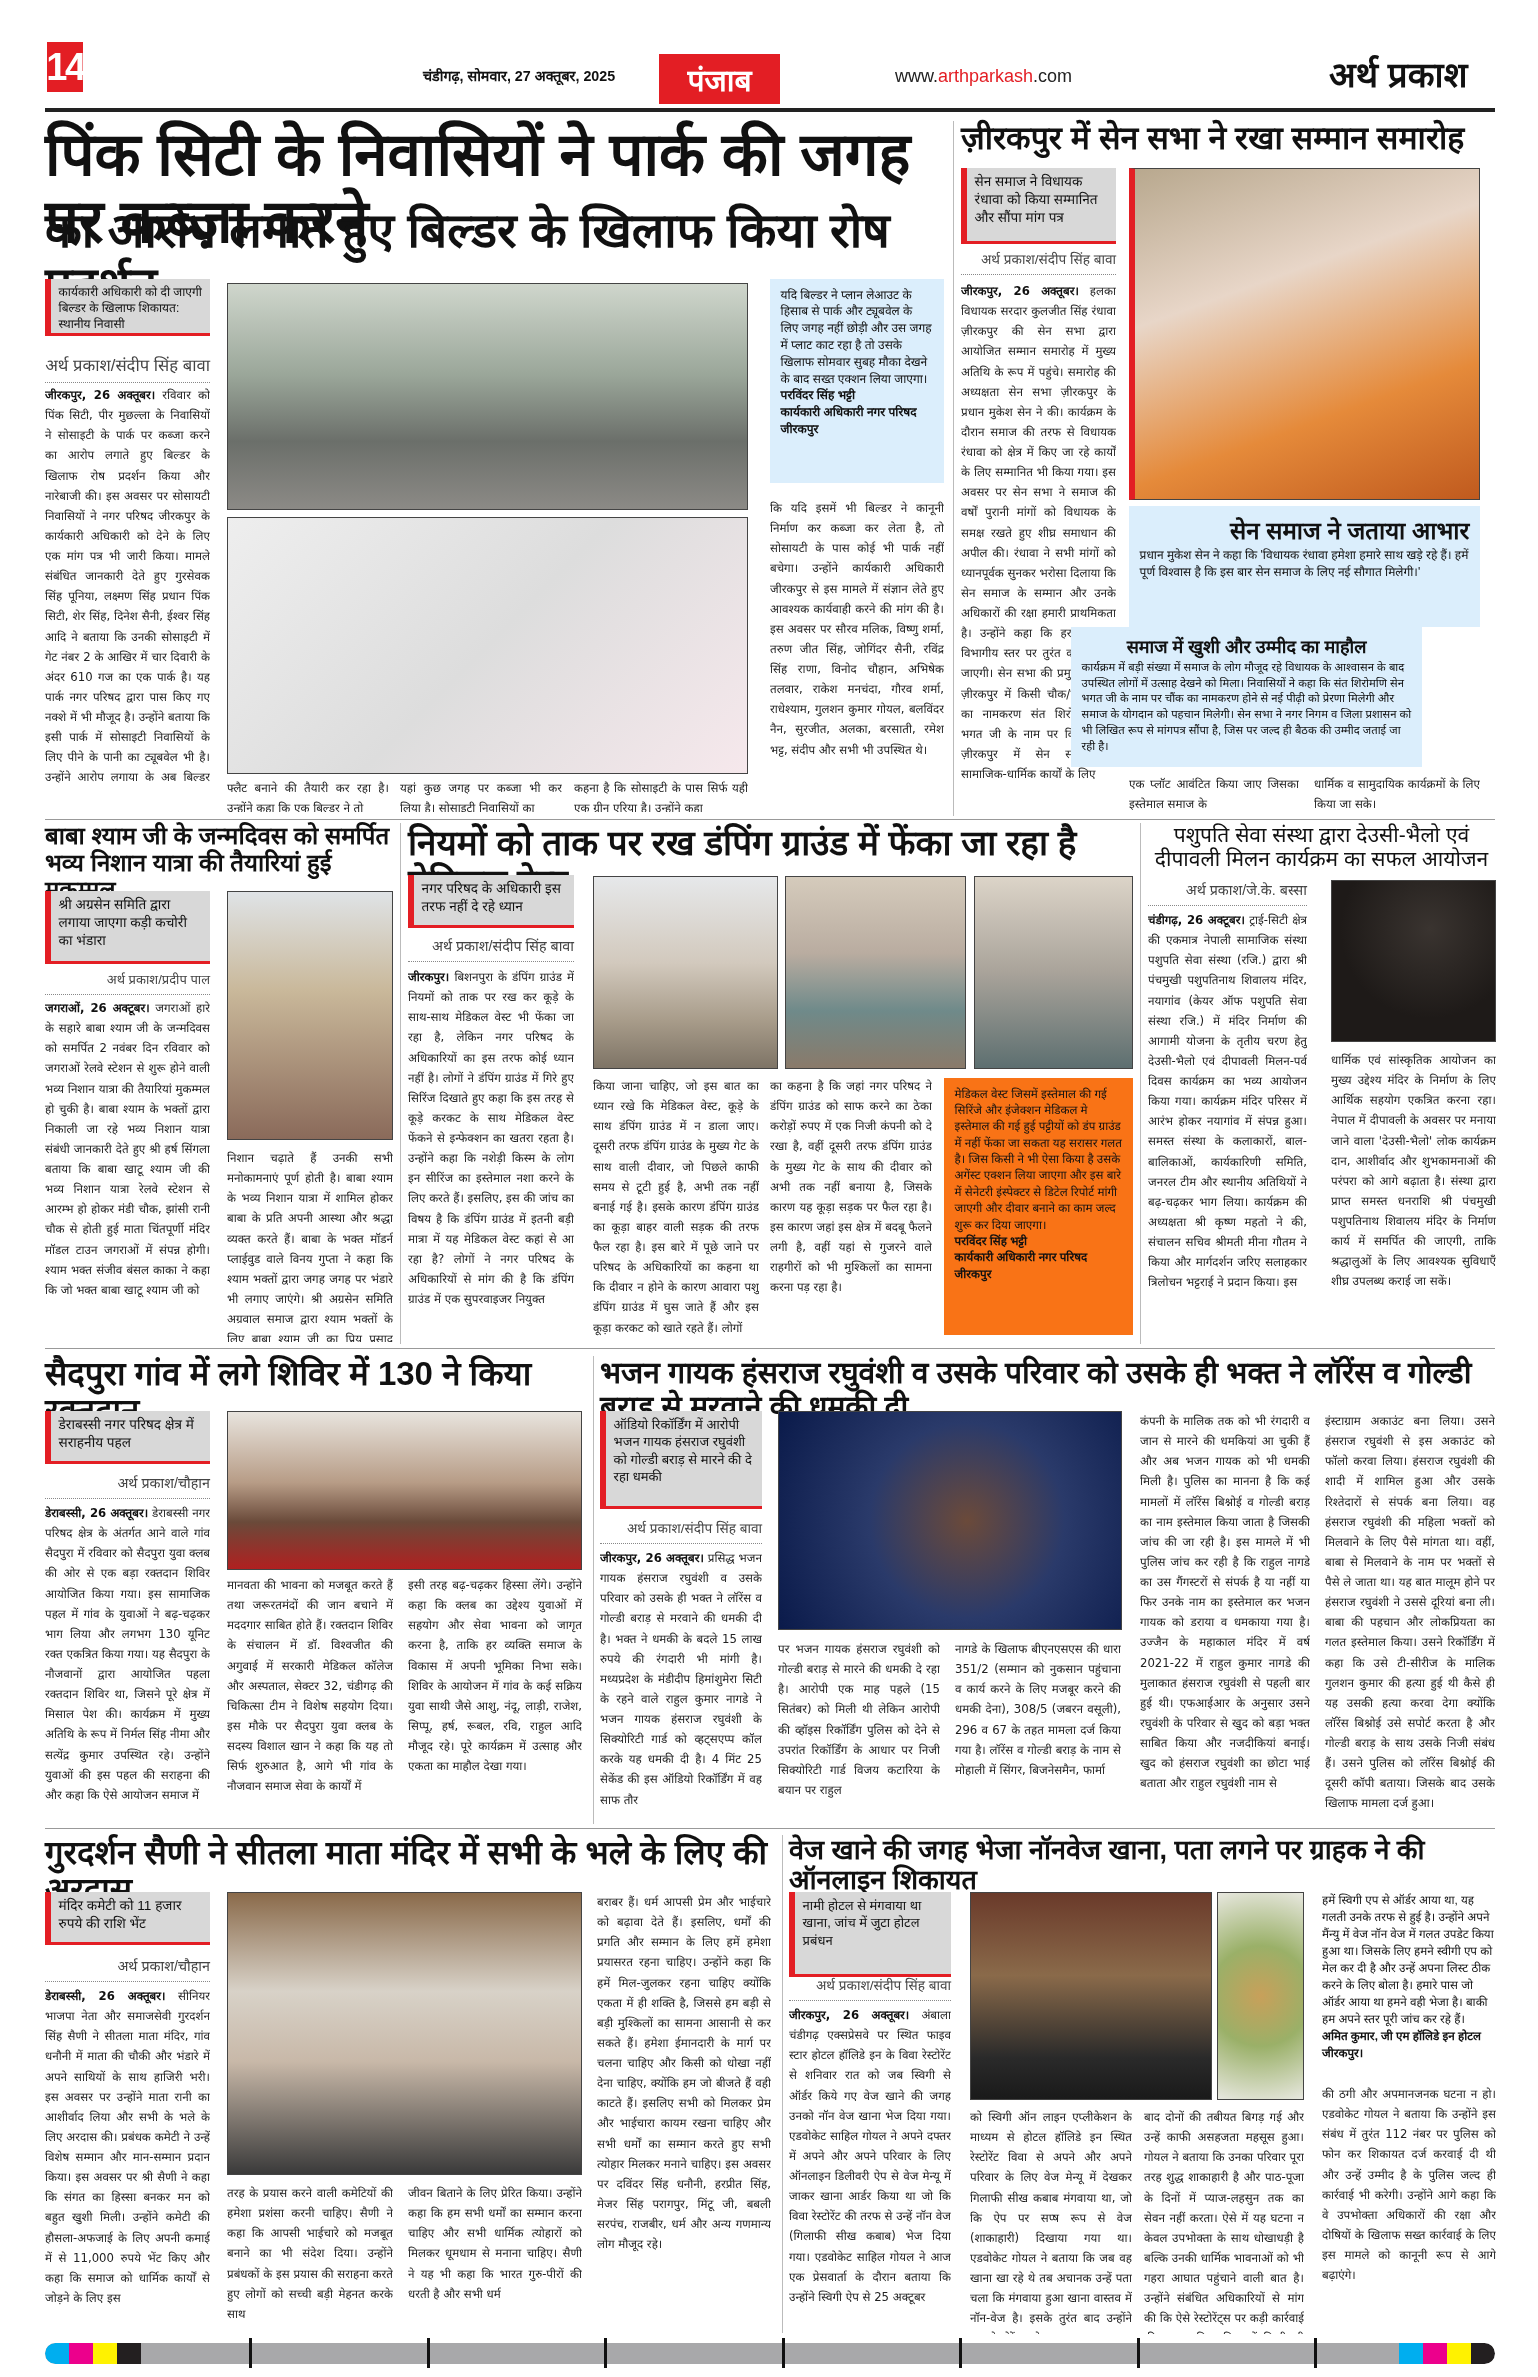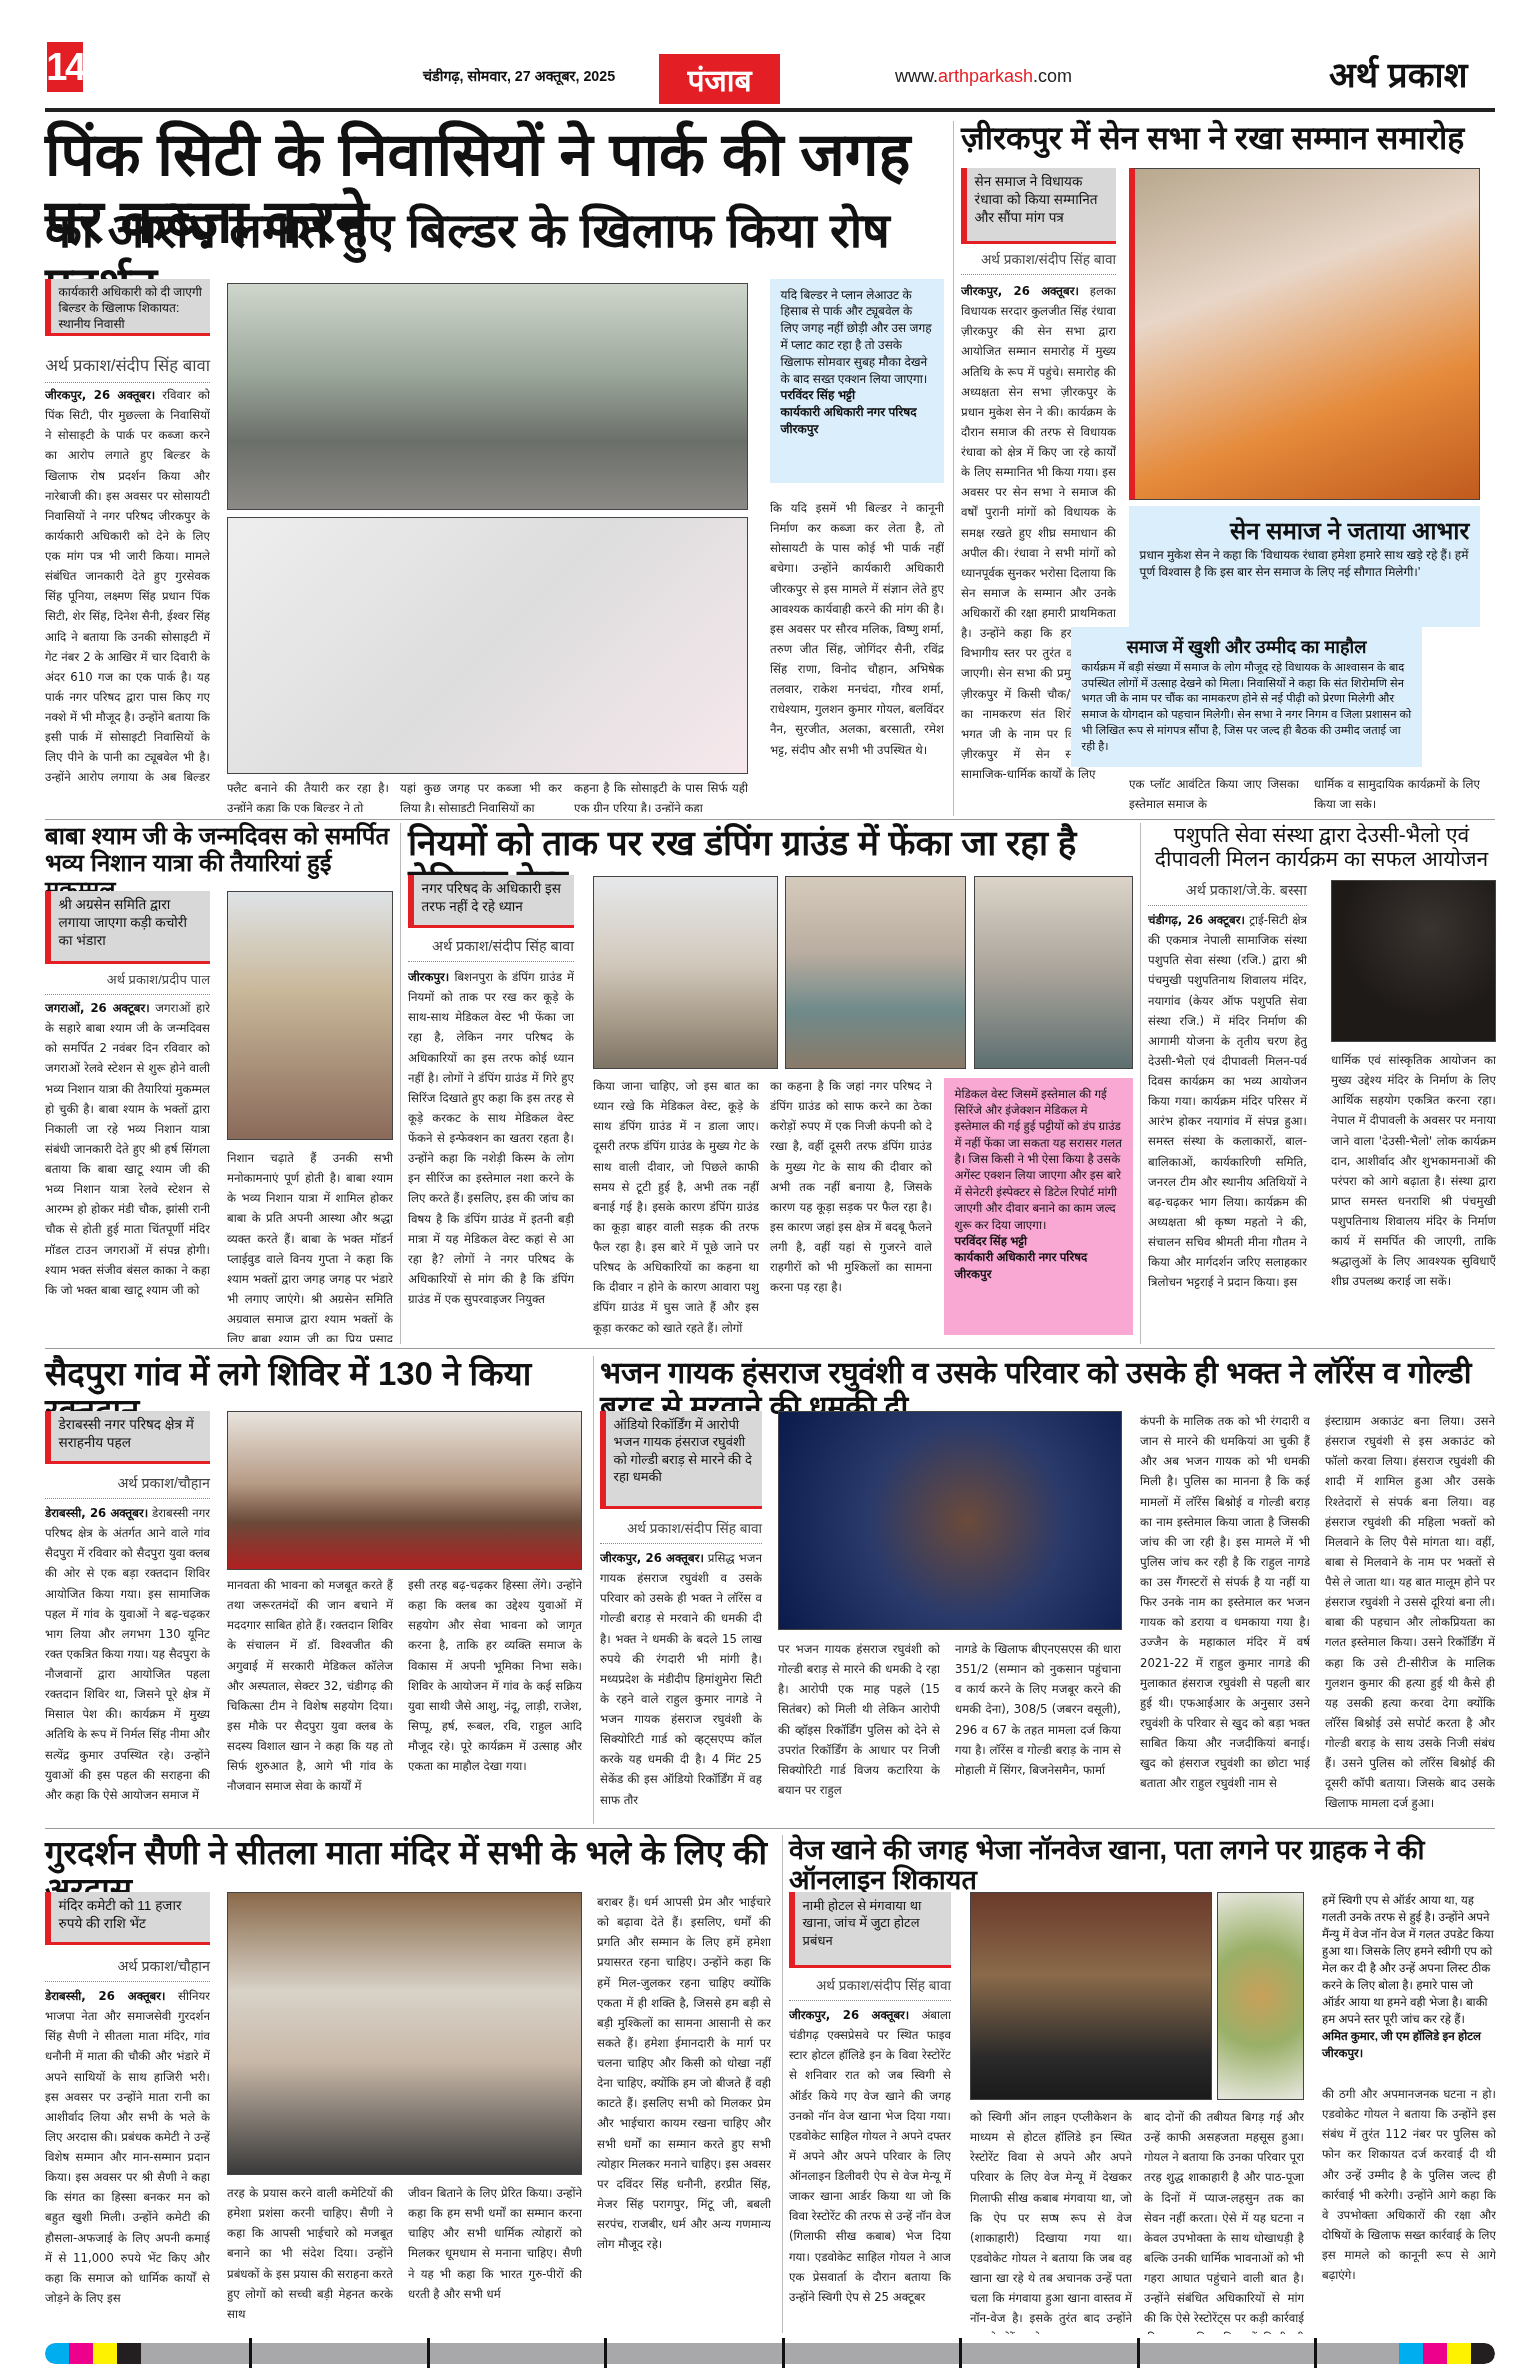--- a/index.html
+++ b/index.html
@@ -12,21 +12,21 @@
 .website .red{color:#e31e24}
 .brand{left:1329px;top:50px;font-size:35px;font-weight:bold;font-family:"Liberation Sans",sans-serif}
 .rule-top{left:45px;top:108px;width:1450px;height:3.8px;background:#222}
 .hl{font-family:"Liberation Sans",sans-serif;font-weight:bold;color:#111;line-height:1.12;transform-origin:left top}
 .box{background:#d8d8d8;border-left:6.8px solid #e31e24;border-bottom:3px solid #e31e24;padding:4.5px 7.6px;font-size:16px;line-height:1.35;font-family:"Liberation Sans",sans-serif}
 .byline{font-size:16.6px;color:#444;font-family:Liberation Sans, sans-serif;text-align:right;border-bottom:1.5px dotted #888;padding-bottom:6px}
 .body{font-size:11.7px;line-height:1.72;text-align:justify;font-family:"DejaVu Sans",sans-serif;color:#222;overflow:hidden}
 .body b{color:#111}
 .photo{border:0.8px solid #444;overflow:hidden}
 .quote{background:#dbeefc;padding:7.6px 10.6px;font-family:"Liberation Sans",sans-serif;font-size:14.3px;line-height:1.4}
-.quote.gray{background:#f9a8d4}
+.quote.gray{background:#f97316}
 .quote .sig{font-weight:bold}
 .vline{width:0.8px;background:#bbb}
 .hline{height:1.5px;background:#222}
 .regbar{left:45px;top:2343px;width:1450px;height:21px;background:#a8a8aa;border-radius:10.6px;overflow:hidden;display:flex;align-items:center}
 .regbar .c{width:24px;height:21px}
 .regmark{position:absolute;top:2338px;width:3px;height:30px;background:#111}
 </style>
 </head>
 <body>
 
@@ -154,21 +154,21 @@
   <div class="abs photo" style="left:227px;top:1892px;width:355px;height:283px;background:linear-gradient(180deg,#8a6a4a 0%,#d8d2c8 35%,#c8b8a8 60%,#3a3a3a 100%)"></div>
   <div class="abs body" style="left:227px;top:2183px;width:166px;height:151px">तरह के प्रयास करने वाली कमेटियों की हमेशा प्रशंसा करनी चाहिए। सैणी ने कहा कि आपसी भाईचारे को मजबूत बनाने का भी संदेश दिया। उन्होंने प्रबंधकों के इस प्रयास की सराहना करते हुए लोगों को सच्ची बड़ी मेहनत करके साथ</div>
   <div class="abs body" style="left:408px;top:2183px;width:174px;height:151px">जीवन बिताने के लिए प्रेरित किया। उन्होंने कहा कि हम सभी धर्मों का सम्मान करना चाहिए और सभी धार्मिक त्योहारों को मिलकर धूमधाम से मनाना चाहिए। सैणी ने यह भी कहा कि भारत गुरु-पीरों की धरती है और सभी धर्म</div>
   <div class="abs body" style="left:597px;top:1892px;width:174px;height:442px">बराबर हैं। धर्म आपसी प्रेम और भाईचारे को बढ़ावा देते हैं। इसलिए, धर्मों की प्रगति और सम्मान के लिए हमें हमेशा प्रयासरत रहना चाहिए। उन्होंने कहा कि हमें मिल-जुलकर रहना चाहिए क्योंकि एकता में ही शक्ति है, जिससे हम बड़ी से बड़ी मुश्किलों का सामना आसानी से कर सकते हैं। हमेशा ईमानदारी के मार्ग पर चलना चाहिए और किसी को धोखा नहीं देना चाहिए, क्योंकि हम जो बीजते हैं वही काटते हैं। इसलिए सभी को मिलकर प्रेम और भाईचारा कायम रखना चाहिए और सभी धर्मों का सम्मान करते हुए सभी त्योहार मिलकर मनाने चाहिए। इस अवसर पर दविंदर सिंह धनौनी, हरप्रीत सिंह, मेजर सिंह परागपुर, मिंटू जी, बबली सरपंच, राजबीर, धर्म और अन्य गणमान्य लोग मौजूद रहे।</div>
 </div>
 
 <div class="abs vline" style="left:782px;top:1835px;height:498px"></div>
 
 <div>
   <div class="abs hl" style="left:789px;top:1835px;width:706px;font-size:27px">वेज खाने की जगह भेजा नॉनवेज खाना, पता लगने पर ग्राहक ने की ऑनलाइन शिकायत</div>
-  <div class="abs box" style="left:789px;top:1892px;width:162px;height:76px;font-size:13px">नामी होटल से मंगवाया था खाना, जांच में जुटा होटल प्रबंधन</div>
+  <div class="abs box" style="left:789px;top:1892px;width:162px;height:85px;font-size:13px">नामी होटल से मंगवाया था खाना, जांच में जुटा होटल प्रबंधन</div>
   <div class="abs byline" style="left:789px;top:1975px;width:162px;font-size:13.6px">अर्थ प्रकाश/संदीप सिंह बावा</div>
   <div class="abs body" style="left:789px;top:2005px;width:162px;height:329px"><b>जीरकपुर, 26 अक्तूबर।</b> <span>अंबाला चंडीगढ़ एक्सप्रेसवे पर स्थित फाइव स्टार होटल हॉलिडे इन के विवा रेस्टोरेंट से शनिवार रात को जब स्विगी से ऑर्डर किये गए वेज खाने की जगह उनको नॉन वेज खाना भेज दिया गया। एडवोकेट साहिल गोयल ने अपने दफ्तर में अपने और अपने परिवार के लिए ऑनलाइन डिलीवरी ऐप से वेज मेन्यू में जाकर खाना आर्डर किया था जो कि विवा रेस्टोरेंट की तरफ से उन्हें नॉन वेज (गिलाफी सीख कबाब) भेज दिया गया। एडवोकेट साहिल गोयल ने आज एक प्रेसवार्ता के दौरान बताया कि उन्होंने स्विगी ऐप से 25 अक्टूबर</span></div>
   <div class="abs photo" style="left:970px;top:1892px;width:242px;height:208px;background:linear-gradient(180deg,#6a3a2a 0%,#8a6a4a 40%,#2a2a2a 80%,#1a1a1a 100%)"></div>
   <div class="abs photo" style="left:1217px;top:1892px;width:87px;height:208px;background:radial-gradient(circle at 50% 50%,#c8a05a 0%,#9ab068 45%,#e8e8e0 100%)"></div>
   <div class="abs body" style="left:970px;top:2107px;width:162px;height:227px">को स्विगी ऑन लाइन एप्लीकेशन के माध्यम से होटल हॉलिडे इन स्थित रेस्टोरेंट विवा से अपने और अपने परिवार के लिए वेज मेन्यू में देखकर गिलाफी सीख कबाब मंगवाया था, जो कि ऐप पर सप्ष रूप से वेज (शाकाहारी) दिखाया गया था। एडवोकेट गोयल ने बताया कि जब वह खाना खा रहे थे तब अचानक उन्हें पता चला कि मंगवाया हुआ खाना वास्तव में नॉन-वेज है। इसके तुरंत बाद उन्होंने उस रेस्टोरेंट को पूरा मामला बताया और गलती स्वीकार की, उनका कहना था कि उन्होंने जो भी सबूत</div>
   <div class="abs body" style="left:1144px;top:2107px;width:160px;height:227px">बाद दोनों की तबीयत बिगड़ गई और उन्हें काफी असहजता महसूस हुआ। गोयल ने बताया कि उनका परिवार पूरा तरह शुद्ध शाकाहारी है और पाठ-पूजा के दिनों में प्याज-लहसुन तक का सेवन नहीं करता। ऐसे में यह घटना न केवल उपभोक्ता के साथ धोखाधड़ी है बल्कि उनकी धार्मिक भावनाओं को भी गहरा आघात पहुंचाने वाली बात है। उन्होंने संबंधित अधिकारियों से मांग की कि ऐसे रेस्टोरेंट्स पर कड़ी कार्रवाई की जाए ताकि भविष्य में किसी भी उपभोक्ता के साथ इस तरह</div>
   <div class="abs" style="left:1322px;top:1892px;width:174px;height:185px;font-family:'Liberation Sans',sans-serif;font-size:11.7px;line-height:1.45">
     <div>हमें स्विगी एप से ऑर्डर आया था, यह गलती उनके तरफ से हुई है। उन्होंने अपने मैंन्यु में वेज नॉन वेज में गलत उपडेट किया हुआ था। जिसके लिए हमने स्वीगी एप को मेल कर दी है और उन्हें अपना लिस्ट ठीक करने के लिए बोला है। हमारे पास जो ऑर्डर आया था हमने वही भेजा है। बाकी हम अपने स्तर पूरी जांच कर रहे हैं।</div>
     <div style="font-weight:bold">अमित कुमार, जी एम हॉलिडे इन होटल जीरकपुर।</div>
   </div>

